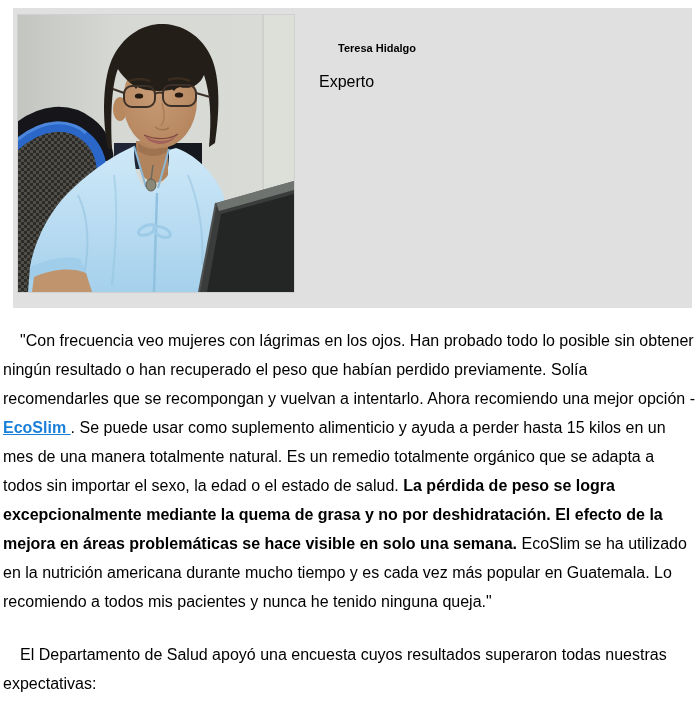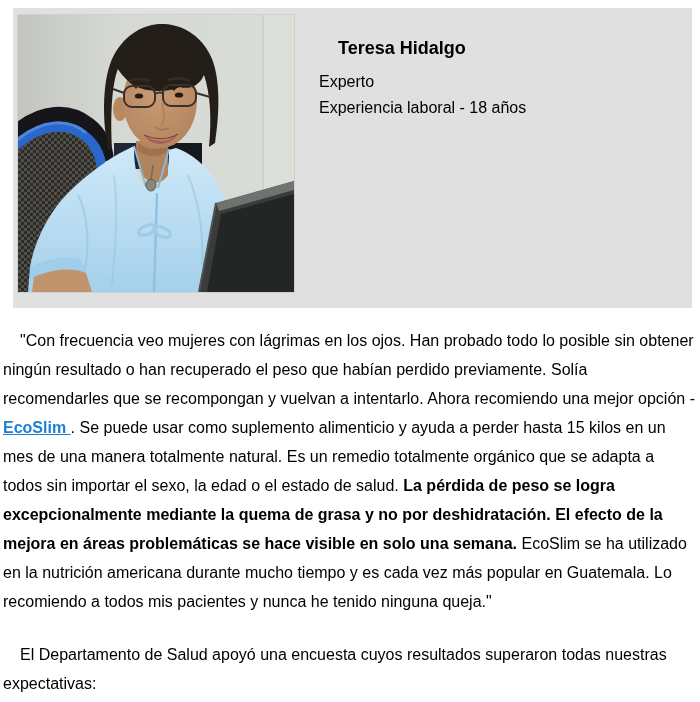--- a/index.html
+++ b/index.html
@@ -17,21 +17,21 @@
   }
   .photo{
     position:absolute;left:5px;top:7px;width:276px;height:277px;
     outline:1px solid rgba(0,0,0,0.07);
   }
   .photo svg{display:block;width:100%;height:100%;}
   .profile-info{
     position:absolute;left:306px;top:30px;
     font-size:16px;line-height:20px;
   }
-  .profile-name{font-size:18px;font-weight:bold;margin:0 0 6px 19px;}
+  .profile-name{font-size:11px;font-weight:bold;margin:0 0 6px 19px;}
   .profile-role{margin:14px 0 6px 0;}
   .profile-exp{margin:0;}
   .article{
     margin:18px 5px 0 3px;
     font-size:16px;line-height:29px;
     letter-spacing:0;
   }
   .para{margin:0;text-indent:17px;}
   .para2{margin-top:24px;}
   a.product-link{
@@ -144,20 +144,19 @@
         <path d="M198,188 L276,166 L276,175 L201,196 Z" fill="#828583" opacity="0.75"></path>
         <path d="M203,199 L276,179 L276,277 L189,277 Z" fill="#242626"></path>
         <path d="M198,188 L181,277" stroke="#505351" stroke-width="2" fill="none"></path>
       </g>
     </svg>
   </div>
 
   <div class="profile-info">
     <div class="profile-name">Teresa Hidalgo</div>
     <div class="profile-role">Experto</div>
-    <div class="profile-exp">Experiencia laboral - 18 años</div>
   </div>
 </div>
 
 <div class="article">
   <p class="para"><span>"Con frecuencia veo mujeres con lágrimas en los ojos. Han probado todo lo posible sin obtener ningún resultado o han recuperado el peso que habían perdido previamente. Solía recomendarles que se recompongan y vuelvan a intentarlo. Ahora recomiendo una mejor opción - </span><a class="product-link" href="#">EcoSlim </a><span>. Se puede usar como suplemento alimenticio y ayuda a perder hasta 15 kilos en un mes de una manera totalmente natural. Es un remedio totalmente orgánico que se adapta a todos sin importar el sexo, la edad o el estado de salud. </span><b>La pérdida de peso se logra excepcionalmente mediante la quema de grasa y no por deshidratación. El efecto de la mejora en áreas problemáticas se hace visible en solo una semana.</b><span> EcoSlim se ha utilizado en la nutrición americana durante mucho tiempo y es cada vez más popular en Guatemala. Lo recomiendo a todos mis pacientes y nunca he tenido ninguna queja."</span></p>
   <p class="para para2">El Departamento de Salud apoyó una encuesta cuyos resultados superaron todas nuestras expectativas:</p>
 </div>
 
 </body></html>

